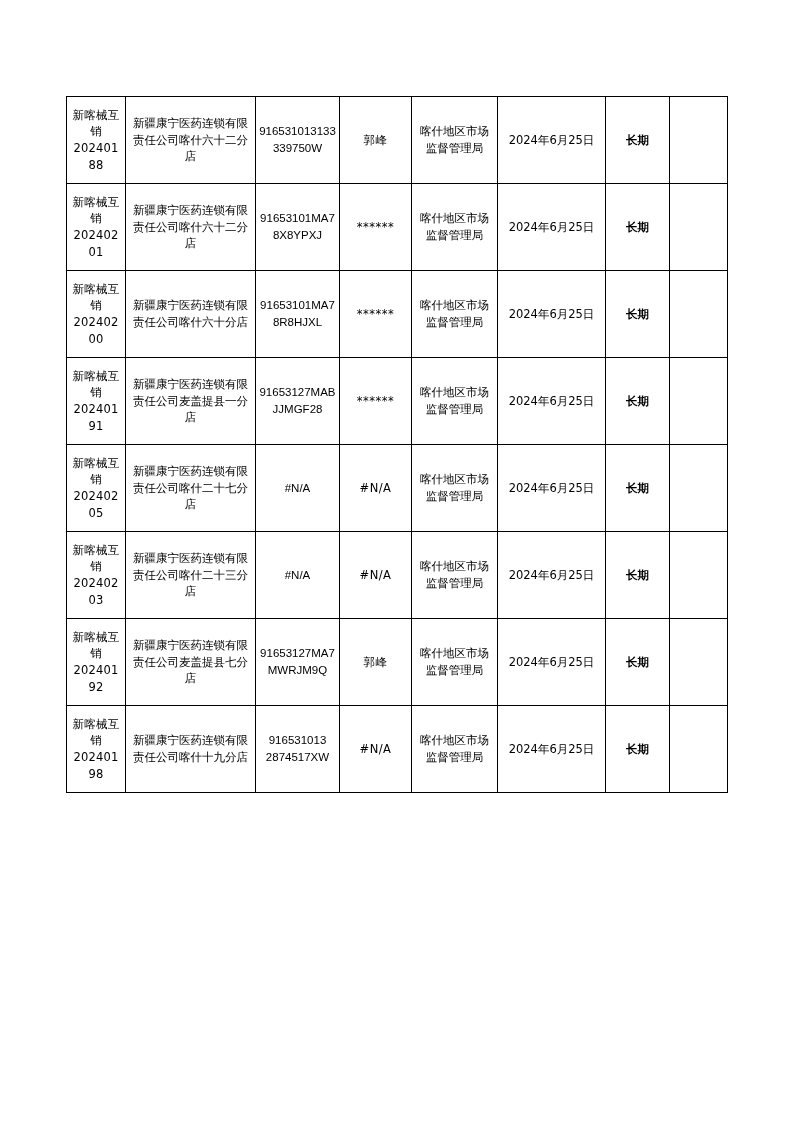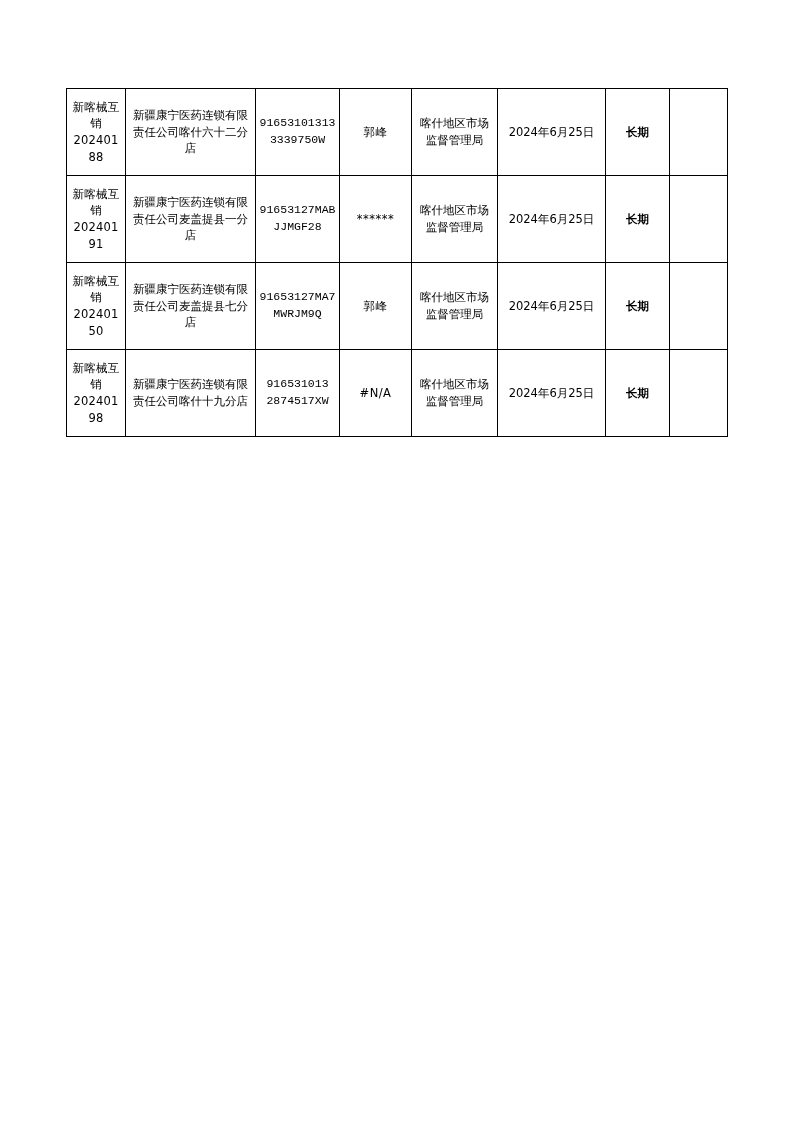--- a/index.html
+++ b/index.html
@@ -11,20 +11,21 @@
     width: 793px;
     height: 1122px;
     font-family: "DejaVu Sans", "Liberation Sans", sans-serif;
     color: #000000;
   }
   .page {
     position: relative;
     width: 793px;
     height: 950px;
     box-sizing: border-box;
+    margin-top: 8px;
   }
   .table-wrap {
     position: absolute;
     left: 66px;
     top: 88px;
     width: 661px;
   }
   table.reg-table {
     border-collapse: collapse;
     width: 661px;
@@ -56,21 +57,21 @@
     letter-spacing: 0.2px;
   }
   .cell-name {
     font-size: 12px;
     line-height: 1.5;
     text-align: center;
   }
   .cell-credit {
     font-size: 12px;
     line-height: 1.45;
-    font-family: Liberation Mono, monospace;
+    font-family: Liberation Sans, sans-serif;
   }
   .cell-person {
     font-size: 12px;
     letter-spacing: 0.5px;
   }
   .cell-org {
     font-size: 11.5px;
     line-height: 1.5;
     text-align: center;
   }
@@ -104,31 +105,71 @@
           <td class="cell-code">新喀械互销202401 88</td>
           <td class="cell-name">新疆康宁医药连锁有限责任公司喀什六十二分店</td>
           <td class="cell-credit">916531013133339750W</td>
           <td class="cell-person">郭峰</td>
           <td class="cell-org">喀什地区市场监督管理局</td>
           <td class="cell-date">2024年6月25日</td>
           <td class="cell-term">长期</td>
           <td class="cell-extra"></td>
         </tr>
         <tr class="row-tall">
+          <td class="cell-code">新喀械互销202402 01</td>
+          <td class="cell-name">新疆康宁医药连锁有限责任公司喀什六十二分店</td>
+          <td class="cell-credit">91653101MA78X8YPXJ</td>
+          <td class="cell-person">******</td>
+          <td class="cell-org">喀什地区市场监督管理局</td>
+          <td class="cell-date">2024年6月25日</td>
+          <td class="cell-term">长期</td>
+          <td class="cell-extra"></td>
+        </tr>
+        <tr class="row-tall">
+          <td class="cell-code">新喀械互销202402 00</td>
+          <td class="cell-name">新疆康宁医药连锁有限责任公司喀什六十分店</td>
+          <td class="cell-credit">91653101MA78R8HJXL</td>
+          <td class="cell-person">******</td>
+          <td class="cell-org">喀什地区市场监督管理局</td>
+          <td class="cell-date">2024年6月25日</td>
+          <td class="cell-term">长期</td>
+          <td class="cell-extra"></td>
+        </tr>
+        <tr class="row-tall">
           <td class="cell-code">新喀械互销202401 91</td>
           <td class="cell-name">新疆康宁医药连锁有限责任公司麦盖提县一分店</td>
           <td class="cell-credit">91653127MABJJMGF28</td>
           <td class="cell-person">******</td>
           <td class="cell-org">喀什地区市场监督管理局</td>
           <td class="cell-date">2024年6月25日</td>
           <td class="cell-term">长期</td>
           <td class="cell-extra"></td>
         </tr>
         <tr class="row-tall">
-          <td class="cell-code">新喀械互销202401 50</td>
+          <td class="cell-code">新喀械互销202402 05</td>
+          <td class="cell-name">新疆康宁医药连锁有限责任公司喀什二十七分店</td>
+          <td class="cell-credit">#N/A</td>
+          <td class="cell-person">#N/A</td>
+          <td class="cell-org">喀什地区市场监督管理局</td>
+          <td class="cell-date">2024年6月25日</td>
+          <td class="cell-term">长期</td>
+          <td class="cell-extra"></td>
+        </tr>
+        <tr class="row-tall">
+          <td class="cell-code">新喀械互销202402 03</td>
+          <td class="cell-name">新疆康宁医药连锁有限责任公司喀什二十三分店</td>
+          <td class="cell-credit">#N/A</td>
+          <td class="cell-person">#N/A</td>
+          <td class="cell-org">喀什地区市场监督管理局</td>
+          <td class="cell-date">2024年6月25日</td>
+          <td class="cell-term">长期</td>
+          <td class="cell-extra"></td>
+        </tr>
+        <tr class="row-tall">
+          <td class="cell-code">新喀械互销202401 92</td>
           <td class="cell-name">新疆康宁医药连锁有限责任公司麦盖提县七分店</td>
           <td class="cell-credit">91653127MA7MWRJM9Q</td>
           <td class="cell-person">郭峰</td>
           <td class="cell-org">喀什地区市场监督管理局</td>
           <td class="cell-date">2024年6月25日</td>
           <td class="cell-term">长期</td>
           <td class="cell-extra"></td>
         </tr>
         <tr class="row-tall">
           <td class="cell-code">新喀械互销202401 98</td>

